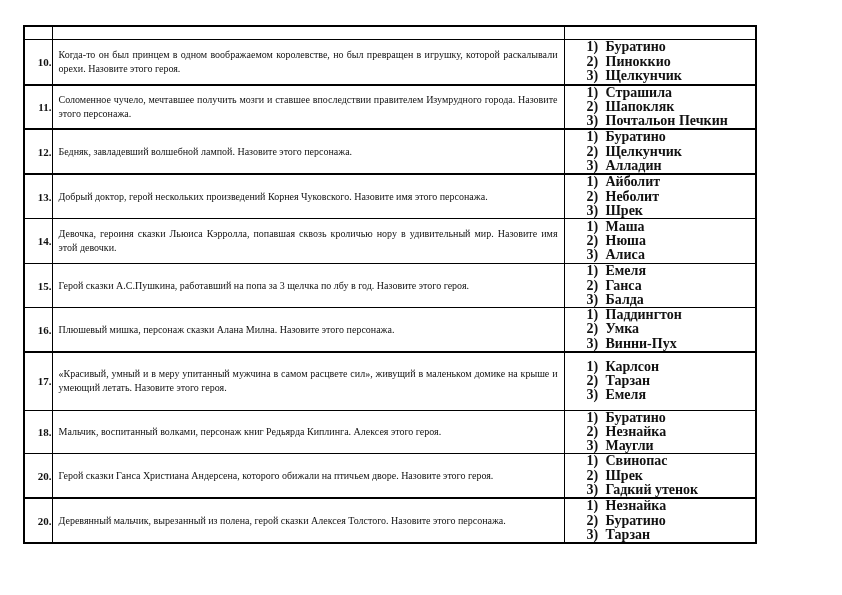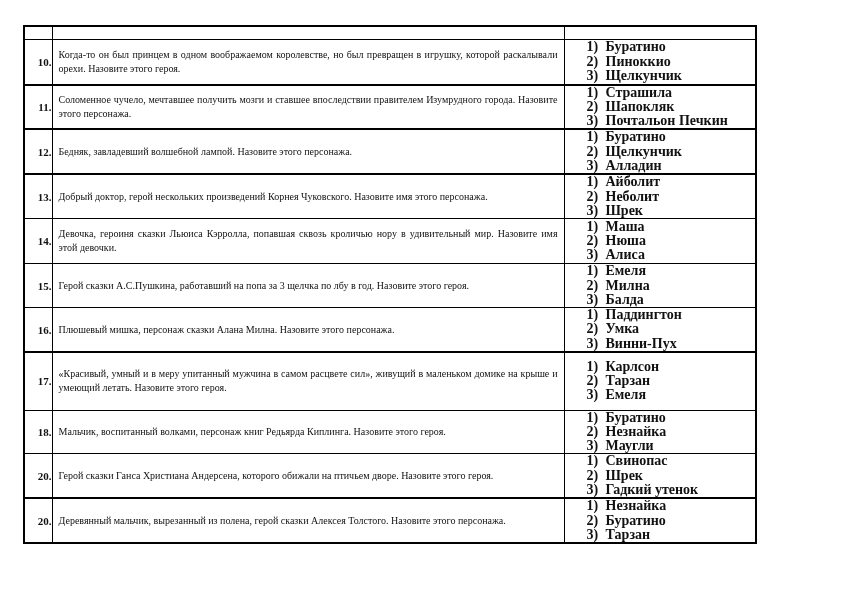--- a/index.html
+++ b/index.html
@@ -165,21 +165,21 @@
       </tr>
 
       <tr class="sep-thin" style="height:44px">
         <td class="num">15.</td>
         <td class="question">
             <span class="q-text">Герой сказки А.С.Пушкина, работавший на попа за 3 щелчка по лбу в год. Назовите этого героя.</span>
           </td>
         <td class="options">
           <ol class="opt-list">
             <li><span class="opt-n">1)</span><span>Емеля</span></li>
-            <li><span class="opt-n">2)</span><span>Милна</span></li>
+            <li><span class="opt-n">2)</span><span>Ганса</span></li>
             <li><span class="opt-n">3)</span><span>Балда</span></li>
           </ol>
         </td>
       </tr>
 
       <tr class="sep-thin" style="height:43px">
         <td class="num">16.</td>
         <td class="question">
             <span class="q-text">Плюшевый мишка, персонаж сказки Алана Милна. Назовите этого персонажа.</span>
           </td>
@@ -202,21 +202,21 @@
             <li><span class="opt-n">1)</span><span>Карлсон</span></li>
             <li><span class="opt-n">2)</span><span>Тарзан</span></li>
             <li><span class="opt-n">3)</span><span>Емеля</span></li>
           </ol>
         </td>
       </tr>
 
       <tr class="sep-thin" style="height:43px">
         <td class="num plain">18.</td>
         <td class="question">
-            <span class="q-text">Мальчик, воспитанный волками, персонаж книг Редьярда Киплинга. Назовите этого героя.</span>
+            <span class="q-text">Мальчик, воспитанный волками, персонаж книг Редьярда Киплинга. Алексея этого героя.</span>
           </td>
         <td class="options">
           <ol class="opt-list">
             <li><span class="opt-n">1)</span><span>Буратино</span></li>
             <li><span class="opt-n">2)</span><span>Незнайка</span></li>
             <li><span class="opt-n">3)</span><span>Маугли</span></li>
           </ol>
         </td>
       </tr>
 

